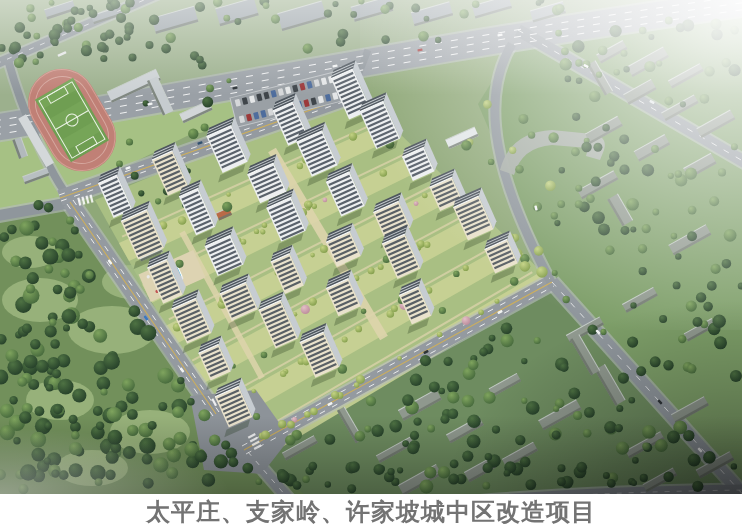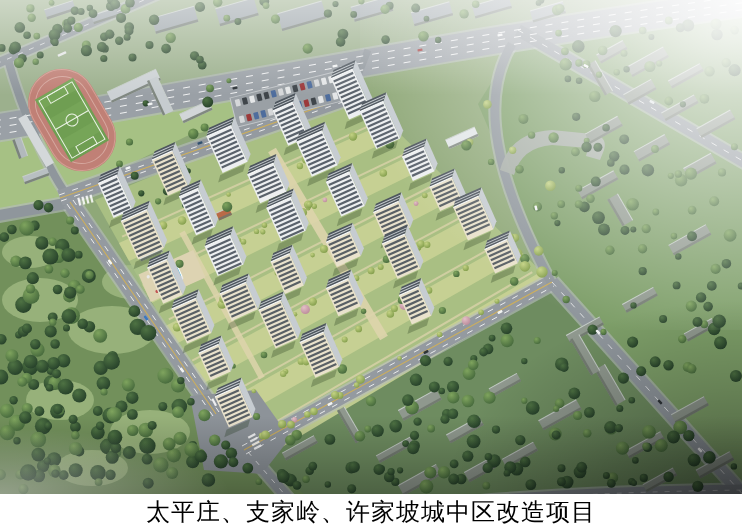--- a/index.html
+++ b/index.html
@@ -1,20 +1,20 @@
 <!DOCTYPE html>
 <html><head>
 <meta charset="utf-8">
 <style>
   html,body{margin:0;padding:0;background:#fff;}
   .stage{width:742px;height:529px;display:flex;flex-direction:column;overflow:hidden;position:relative;font-family:"Liberation Sans",sans-serif;}
   .photo{width:742px;height:494px;position:relative;background:#8fa878;}
   .photo svg{display:block;}
   .caption-bar{width:742px;height:35px;background:#ffffff;display:flex;align-items:center;justify-content:center;}
-  .caption-text{font-family:"Liberation Sans",sans-serif;font-size:24px;font-weight:400;letter-spacing:1px;color:#000000;white-space:nowrap;line-height:35px;}
+  .caption-text{font-family:"Liberation Sans",sans-serif;font-size:24px;font-weight:700;letter-spacing:1px;color:#737373;white-space:nowrap;line-height:35px;}
 </style>
 </head>
 <body>
 
 <div class="stage">
   <div class="photo">
     <svg id="scene" width="742" height="494" viewBox="0 0 742 494">
         <defs>
           <radialGradient id="gTy" cx="35%" cy="30%" r="80%">
             <stop offset="0%" stop-color="#c3d283"></stop>

